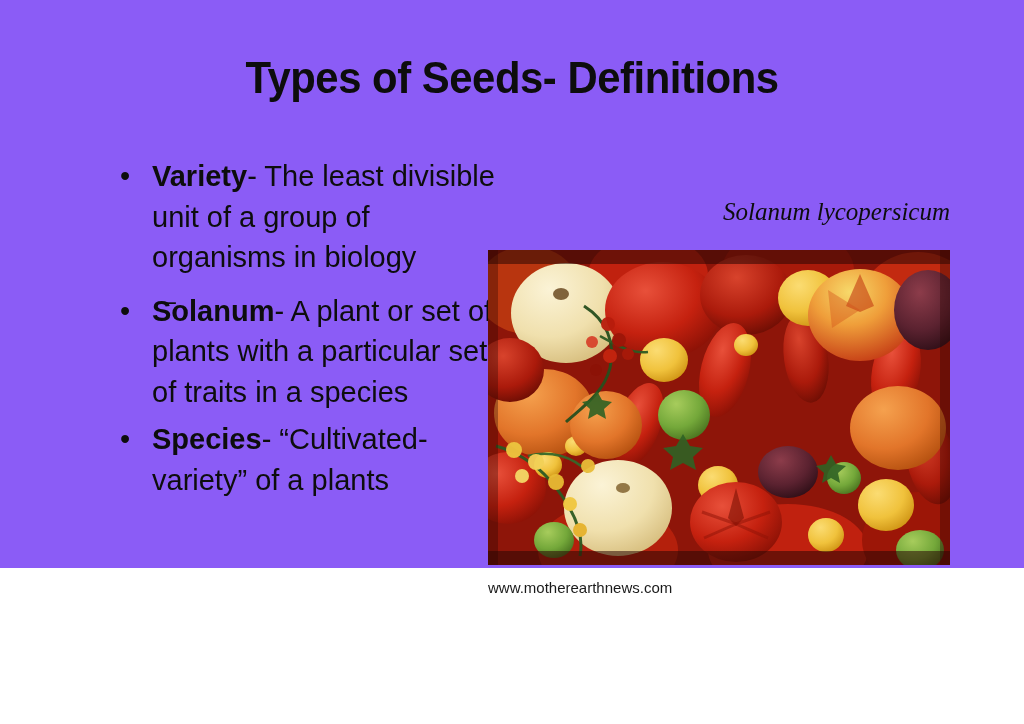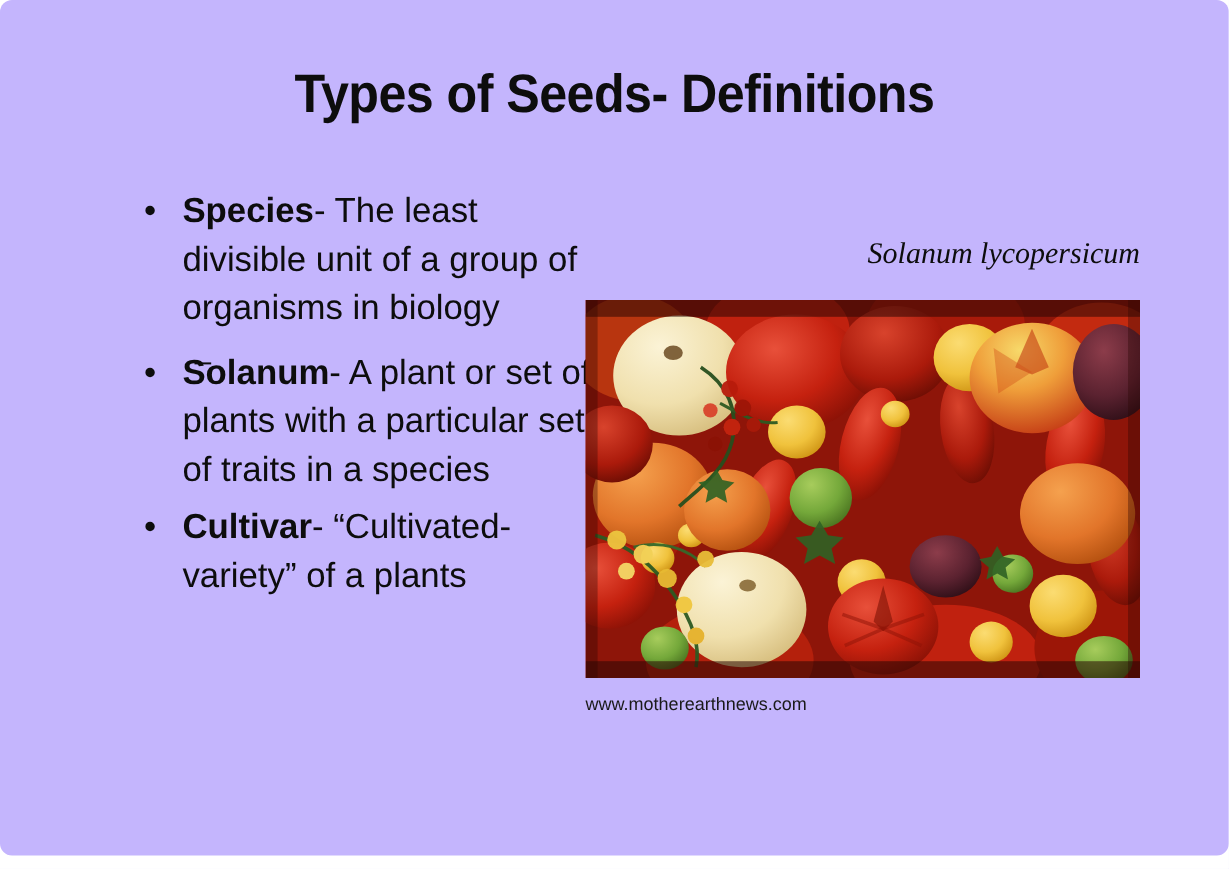--- a/index.html
+++ b/index.html
@@ -13,23 +13,22 @@
     position: relative;
     overflow: hidden;
     font-family: "Liberation Sans", sans-serif;
     color: #000000;
   }
 
   #slide {
     position: absolute;
     left: 0; top: 0;
     width: 1024px;
-    height: 713px;
-    background: #c4b5fd;
-    border-radius: 10px;
+    height: 568px;
+    background: #8b5cf6;
   }
 
   
   #slide-title {
     position: absolute;
     left: 0;
     top: 52px;
     width: 1024px;
     text-align: center;
     font-family: "Liberation Sans", sans-serif;
@@ -132,41 +131,41 @@
 <body>
 
 <div id="slide">
 
   <div id="slide-title">Types of Seeds- Definitions</div>
 
   <div id="body-list">
 
     <div class="bullet-row">
       <span class="marker">•</span>
-      <span class="btext"><span class="bold-lead">Species</span><span>- The least divisible unit of a group of organisms in biology</span></span>
+      <span class="btext"><span class="bold-lead">Variety</span><span>- The least divisible unit of a group of organisms in biology</span></span>
     </div>
 
     <div class="gap-b1"></div>
 
     <div class="sub-row">
       <span class="marker">–</span>
     </div>
 
     <div class="gap-b2"></div>
 
     <div class="bullet-row">
       <span class="marker">•</span>
       <span class="btext"><span class="bold-lead">Solanum</span><span>- A plant or set of plants with a particular set of traits in a species</span></span>
     </div>
 
     <div class="gap-b2"></div>
 
     <div class="bullet-row">
       <span class="marker">•</span>
-      <span class="btext"><span class="bold-lead">Cultivar</span><span>- “Cultivated-variety” of a plants</span></span>
+      <span class="btext"><span class="bold-lead">Species</span><span>- “Cultivated-variety” of a plants</span></span>
     </div>
 
   </div>
 
   <div id="species-name">Solanum lycopersicum</div>
 
   <div id="tomato-photo">
     <svg viewBox="0 0 462 315" preserveAspectRatio="none" aria-hidden="true">
       <defs>
         <radialGradient id="gR" cx="35%" cy="30%" r="75%">

